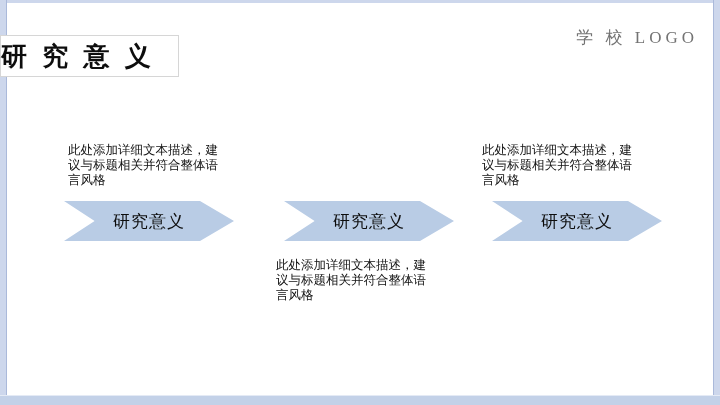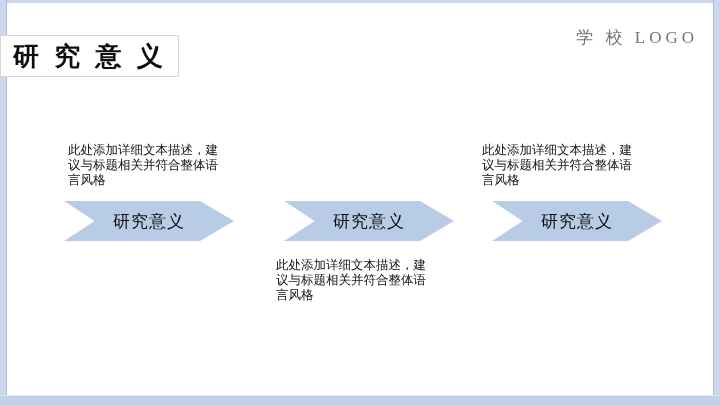--- a/index.html
+++ b/index.html
@@ -11,21 +11,21 @@
   .frame-top{position:absolute;left:0;top:0;width:720px;height:3px;background:var(--frame,#d2dbee);}
   .frame-left{position:absolute;left:0;top:0;width:6px;height:405px;background:var(--frame,#cdd7ec);border-right:1px solid #aab9da;}
   .frame-right{position:absolute;right:0;top:0;width:6px;height:405px;background:var(--frame,#cdd7ec);border-left:1px solid #aab9da;}
   .frame-bottom{position:absolute;left:0;bottom:0;width:720px;height:9px;background:var(--frame-bottom,#c3d1e8);border-top:1px solid #e4eaf5;}
   
   .title-box{
     position:absolute;left:0;top:35px;width:179px;height:42px;background:#fff;
     border:1px solid #d6d6d6;box-sizing:border-box;display:flex;align-items:center;
   }
   .title-text{
-    padding-left:12px;font-size:26px;font-weight:bold;color:#0d0d0d;
+    padding-left:0;font-size:26px;font-weight:bold;color:#0d0d0d;
     letter-spacing:4px;white-space:nowrap;line-height:1;
   }
   
   .logo-text{
     position:absolute;top:26px;right:22px;font-size:17px;color:#737373;
     letter-spacing:4px;white-space:nowrap;font-family:Liberation Serif, serif;
   }
   
   .desc{
     position:absolute;width:174px;font-family:Liberation Sans, sans-serif;

